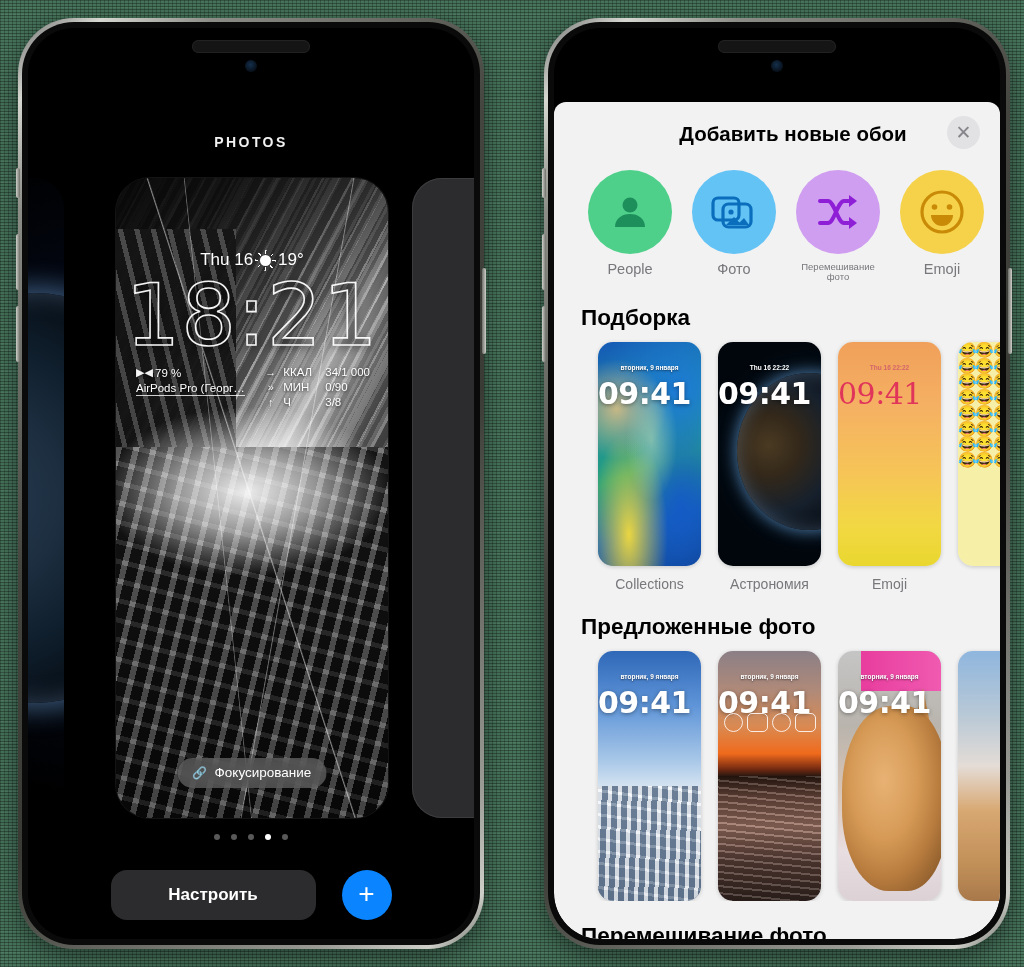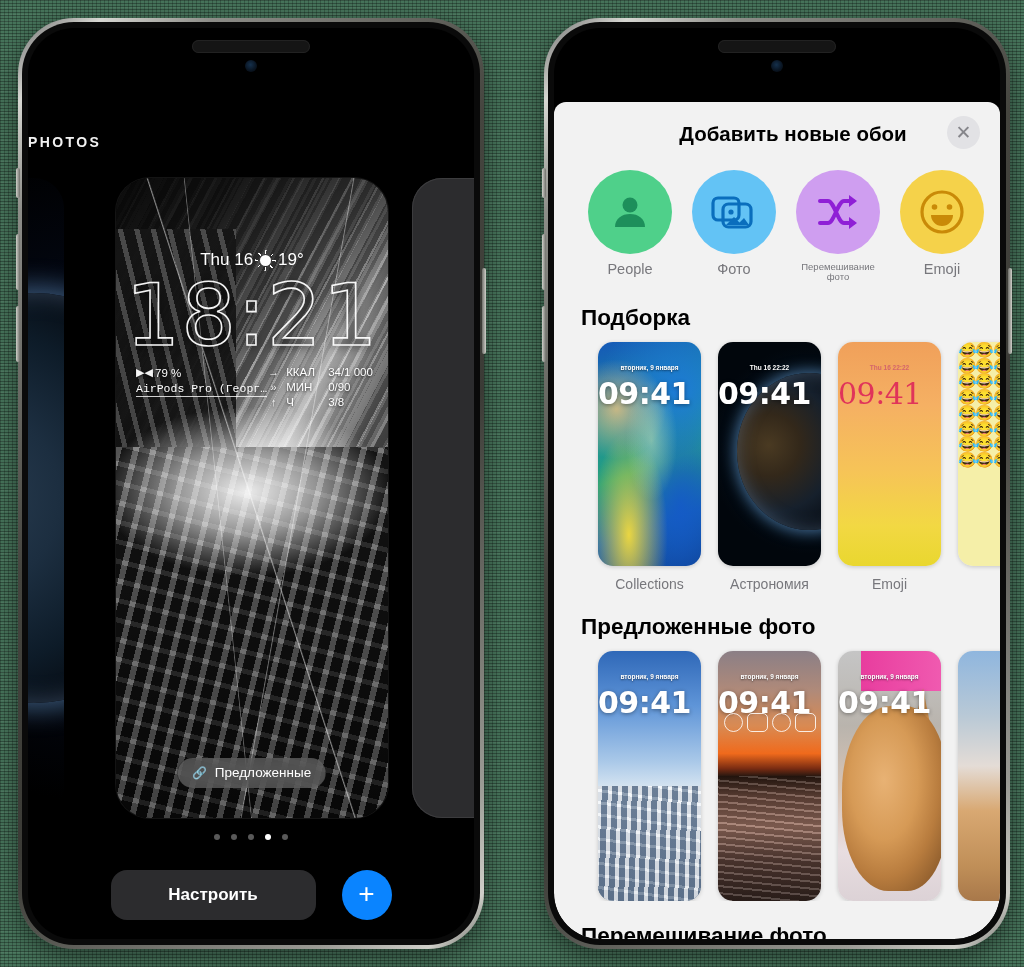--- a/index.html
+++ b/index.html
@@ -62,21 +62,21 @@
     background:linear-gradient(90deg,#cfcfc9,#70706b);
   }
   .sidebtn.r{ background:linear-gradient(270deg,#cfcfc9,#70706b); }
 
   
   #phone-left{ left:18px; top:18px; width:466px; height:931px; }
   #phone-left .screen{ background:#000; }
 
   .photos-label{
     position:absolute; top:106px; left:0; right:0;
-    text-align:left;
+    text-align:center;
     color:#f2f2f2; font-size:14px; letter-spacing:2.4px; font-weight:600;
   }
 
   
   .wp-carousel{
     position:absolute; top:150px; left:0; right:0; height:640px;
   }
   .wp-card{
     position:absolute; top:0; height:640px; border-radius:34px; overflow:hidden;
   }
@@ -178,21 +178,21 @@
   }
   .ls-widgets{
     position:absolute; top:188px; left:20px; right:18px;
     display:flex; justify-content:space-between;
     color:#fff; font-size:11.5px; font-weight:500;
     text-shadow:0 1px 3px rgba(0,0,0,.75);
   }
   .ls-widgets .col{ display:flex; flex-direction:column; gap:3px; }
   .w-row{ display:flex; align-items:center; gap:6px; white-space:nowrap; }
   .w-ico{ opacity:.95; font-size:11px; width:13px; text-align:center; }
-  .w-underline{ border-bottom:1px solid rgba(255,255,255,.8); padding-bottom:1px;font-family:Liberation Mono, monospace; }
+  .w-underline{ border-bottom:1px solid rgba(255,255,255,.8); padding-bottom:1px; }
   .w-lab{ width:36px; }
   .w-val{ }
 
   .focus-pill{
     position:absolute; bottom:30px; left:50%; transform:translateX(-50%);
     background:rgba(110,110,110,.62);
     color:#fff; font-size:13.5px; font-weight:500;
     padding:7px 15px 8px; border-radius:18px;
     display:flex; align-items:center; gap:7px;
     backdrop-filter:blur(8px);
@@ -452,21 +452,21 @@
               <div class="w-row">
                 <span class="w-ico">↑</span>
                 <span class="w-lab">Ч</span>
                 <span class="w-val">3/8</span>
               </div>
             </div>
           </div>
 
           <div class="focus-pill">
             <span style="font-size:12px;">🔗</span>
-            <span>Предложенные</span>
+            <span>Фокусирование</span>
           </div>
         </div>
 
         <div class="wp-card next"></div>
       </div>
 
       <div class="page-dots">
         <span class="dot"></span>
         <span class="dot"></span>
         <span class="dot"></span>

